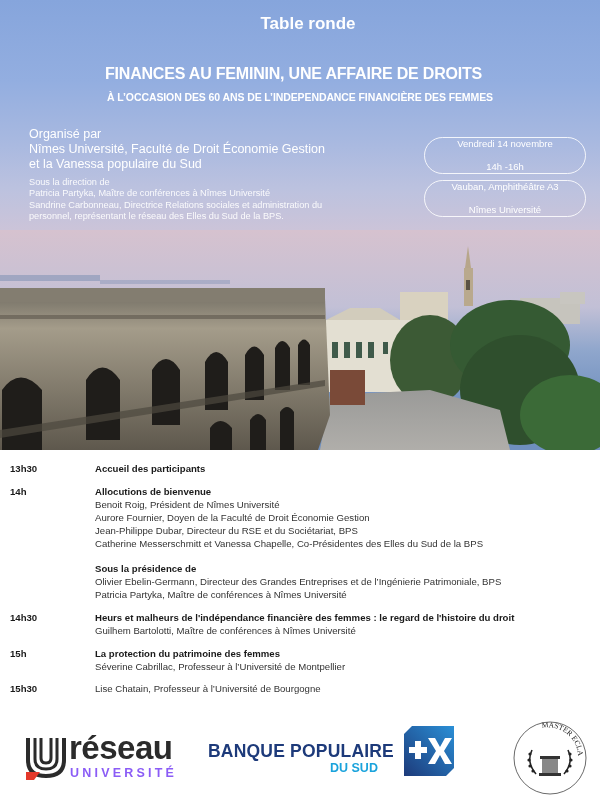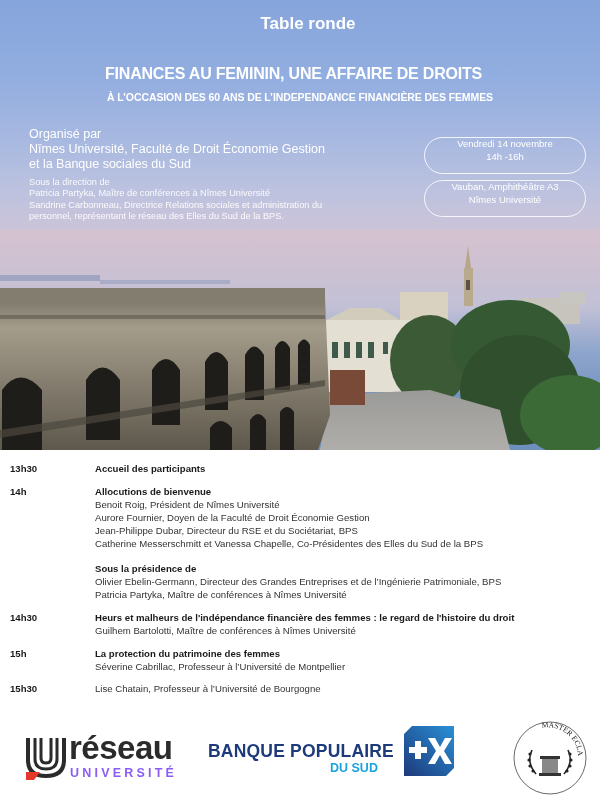--- a/index.html
+++ b/index.html
@@ -28,21 +28,21 @@
     .organizer {
       position: absolute; top: 127px; left: 29px; color: #fff; font-size: 12.5px; line-height: 15px;
     }
     .direction {
       position: absolute; top: 177px; left: 29px; color: #fff; font-size: 9.2px; line-height: 11.3px; opacity: 0.92;
     }
     .pill {
       position: absolute; left: 424px; width: 162px; height: 37px;
       border: 1px solid rgba(255,255,255,0.85); border-radius: 19px;
       color: #fff; font-size: 9.5px; line-height: 12.5px; text-align: center;
-      display: flex; flex-direction: column; justify-content: flex-start;
+      display: flex; flex-direction: column; justify-content: space-between;
     }
     .pill-date { top: 137px; }
     .pill-place { top: 180px; }
 
     
     .photo { position: absolute; left: 0; top: 230px; width: 600px; height: 220px; }
     .photo svg { display: block; }
 
     
     .programme { position: absolute; left: 0; top: 450px; width: 600px; }
@@ -139,21 +139,21 @@
     </svg>
   </div>
 
   <div class="hero-title">Table ronde</div>
   <div class="hero-headline">FINANCES AU FEMININ, UNE AFFAIRE DE DROITS</div>
   <div class="hero-subheadline">À L’OCCASION DES 60 ANS DE L’INDEPENDANCE FINANCIÈRE DES FEMMES</div>
 
   <div class="organizer">
     <div>Organisé par</div>
     <div>Nîmes Université, Faculté de Droit Économie Gestion</div>
-    <div>et la Banque sociales du Sud</div>
+    <div>et la Vanessa populaire du Sud</div>
   </div>
 
   <div class="direction">
     <div>Sous la direction de</div>
     <div>Patricia Partyka, Maître de conférences à Nîmes Université</div>
     <div>Sandrine Carbonneau, Directrice Relations sociales et administration du</div>
     <div>personnel, représentant le réseau des Elles du Sud de la BPS.</div>
   </div>
 
   <div class="pill pill-date">

